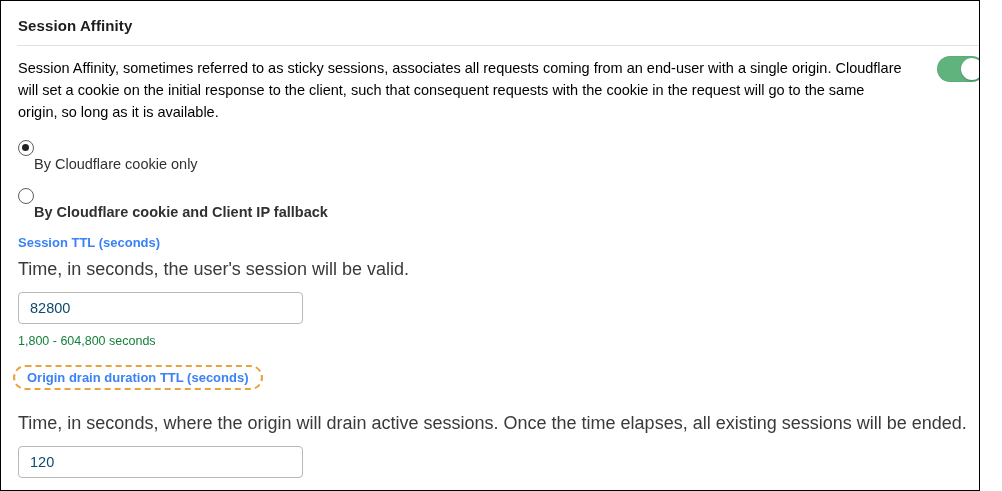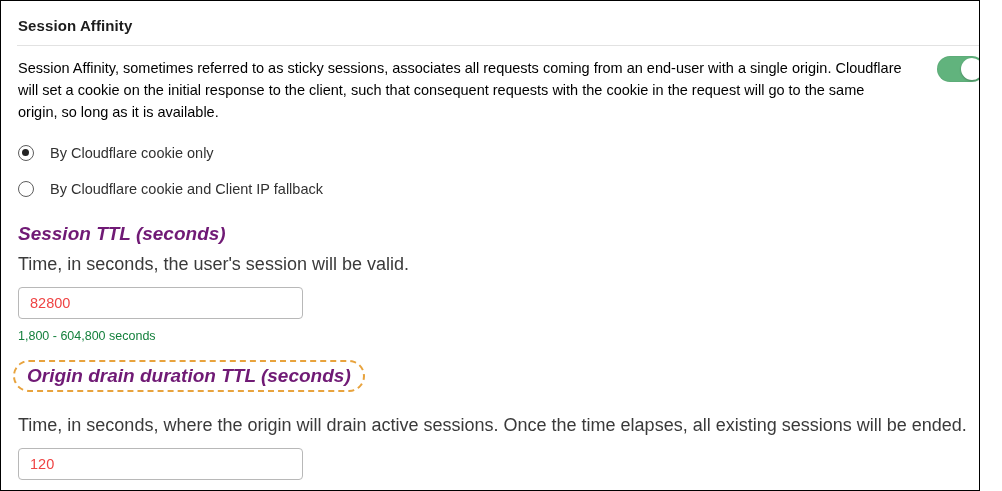--- a/index.html
+++ b/index.html
@@ -67,26 +67,26 @@
     height: 22px;
     border-radius: 50%;
     background: #ffffff;
     box-shadow: 0 1px 2px rgba(0,0,0,0.25);
   }
   .radio-group {
     margin-top: 17px;
   }
   .radio-row {
     display: flex;
-    align-items: center;
     height: 26px;
     margin-left: 1px;
     cursor: pointer;
-  }
-  .radio-row + .radio-row { margin-top: 10px; }
+    flex-direction: column;
+  }
+  .radio-row + .radio-row { margin-top: 22px; font-weight: bold; }
   .radio {
     width: 16px;
     height: 16px;
     border-radius: 50%;
     border: 1.5px solid #5d5d5d;
     box-sizing: border-box;
     background: #ffffff;
     position: relative;
     flex: none;
   }
@@ -97,42 +97,41 @@
     width: 7px; height: 7px;
     border-radius: 50%;
     background: #222222;
   }
   .radio-label {
     font-size: 14.5px;
     color: #313131;
     margin-left: 16px;
   }
   .field-label {
-    font-size: 19px;
+    font-size: 13px;
     font-weight: bold;
-    color: #701a75;
+    color: #3b82f6;
     margin: 21px 0 0 1px;
-    font-style: italic;
   }
   .field-help {
     font-size: 18px;
     color: #3a3a3a;
     margin: 9px 0 0 1px;
   }
   .text-input {
     margin: 12px 0 0 1px;
     width: 285px;
     height: 32px;
     box-sizing: border-box;
     border: 1px solid #b8b8b8;
     border-radius: 4px;
     background: #ffffff;
     font-family: "Liberation Sans", sans-serif;
     font-size: 14.5px;
-    color: #ef4444;
+    color: #0c4a6e;
     padding: 0 11px;
     outline: none;
   }
   .range-note {
     font-size: 12.5px;
     color: #15803d;
     margin: 10px 0 0 1px;
   }
   .highlight-wrap {
     display: inline-block;

